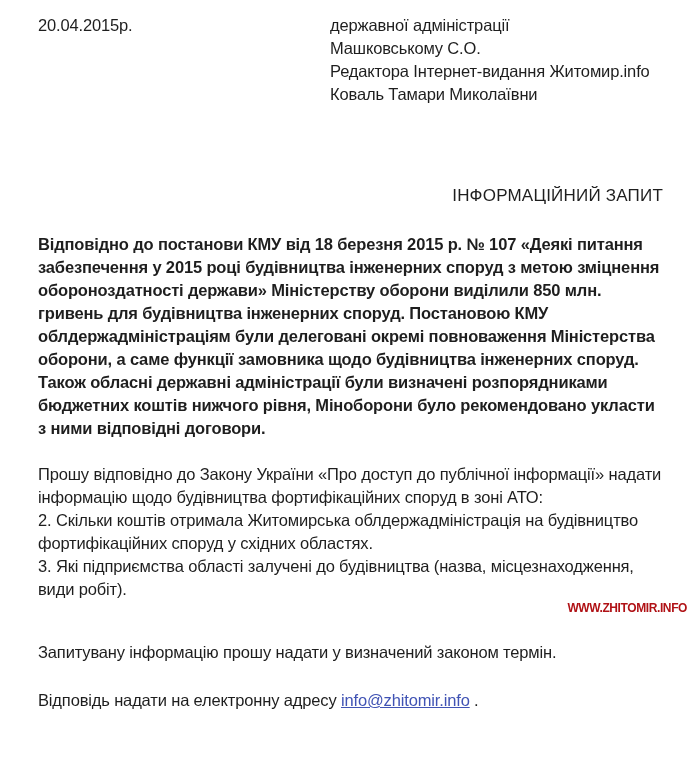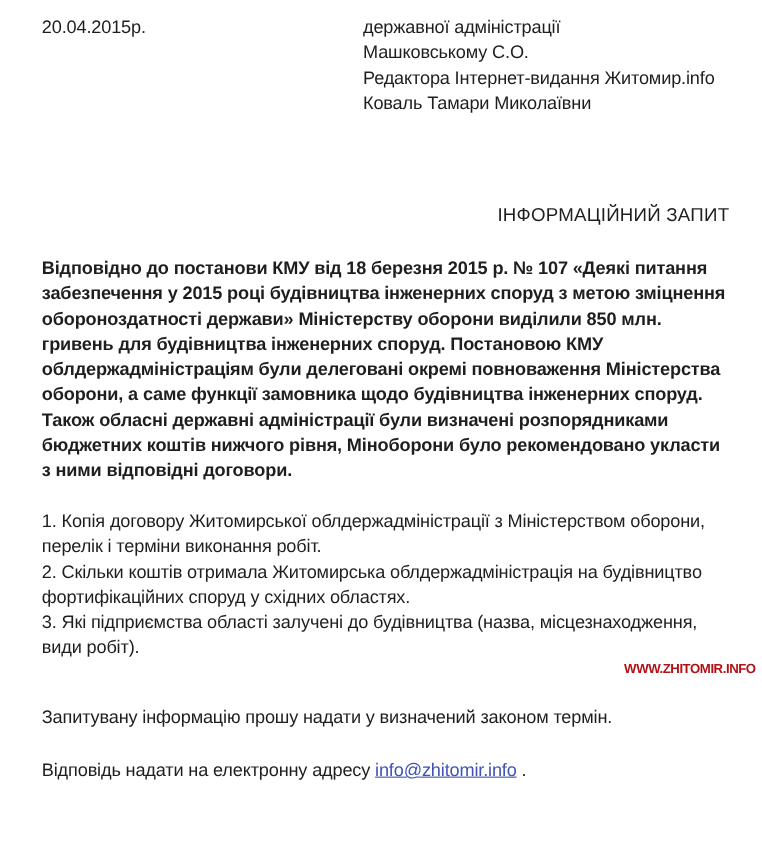--- a/index.html
+++ b/index.html
@@ -78,21 +78,21 @@
       <div>Редактора Інтернет-видання Житомир.info</div>
       <div>Коваль Тамари Миколаївни</div>
     </div>
   </div>
 
   <h1 class="title">ІНФОРМАЦІЙНИЙ ЗАПИТ</h1>
 
   <p class="para">Відповідно до постанови КМУ від 18 березня 2015 р. № 107 «Деякі питання забезпечення у 2015 році будівництва інженерних споруд з метою зміцнення обороноздатності держави» Міністерству оборони виділили 850 млн. гривень для будівництва інженерних споруд. Постановою КМУ облдержадміністраціям були делеговані окремі повноваження Міністерства оборони, а саме функції замовника щодо будівництва інженерних споруд. Також обласні державні адміністрації були визначені розпорядниками бюджетних коштів нижчого рівня, Міноборони було рекомендовано укласти з ними відповідні договори.</p>
 
   <div class="para-gap block-tight">
-    <p>1. Копія договору Житомирської облдержадміністрації з Міністерством оборони, перелік і терміни виконання робіт.</p>
+    <p>Прошу відповідно до Закону України «Про доступ до публічної інформації» надати інформацію щодо будівництва фортифікаційних споруд в зоні АТО:</p>
     <p>2. Скільки коштів отримала Житомирська облдержадміністрація на будівництво фортифікаційних споруд у східних областях.</p>
     <p>3. Які підприємства області залучені до будівництва (назва, місцезнаходження, види робіт).</p>
   </div>
 
   <p class="deadline">Запитувану інформацію прошу надати у визначений законом термін.</p>
 
   <p class="reply"><span>Відповідь надати на електронну адресу </span><a href="#" class="email">info@zhitomir.info</a><span> .</span></p>
 
   <div class="watermark">WWW.ZHITOMIR.INFO</div>
 

